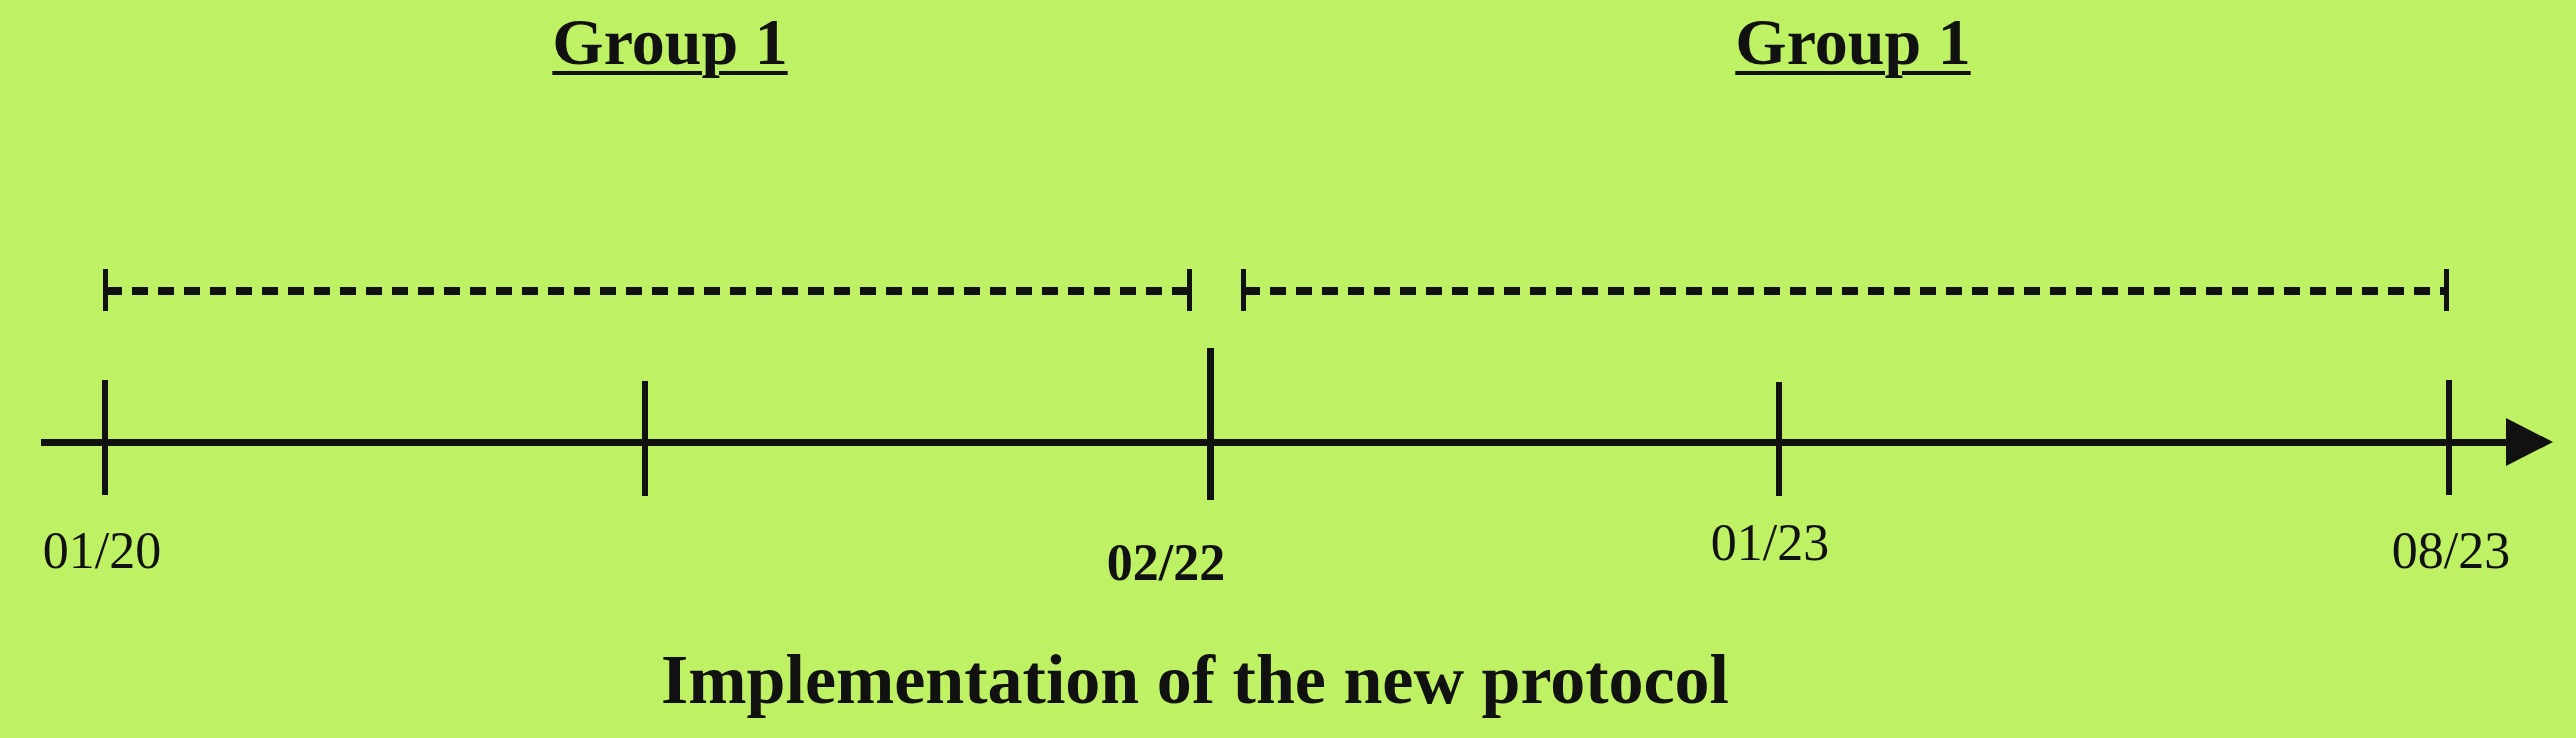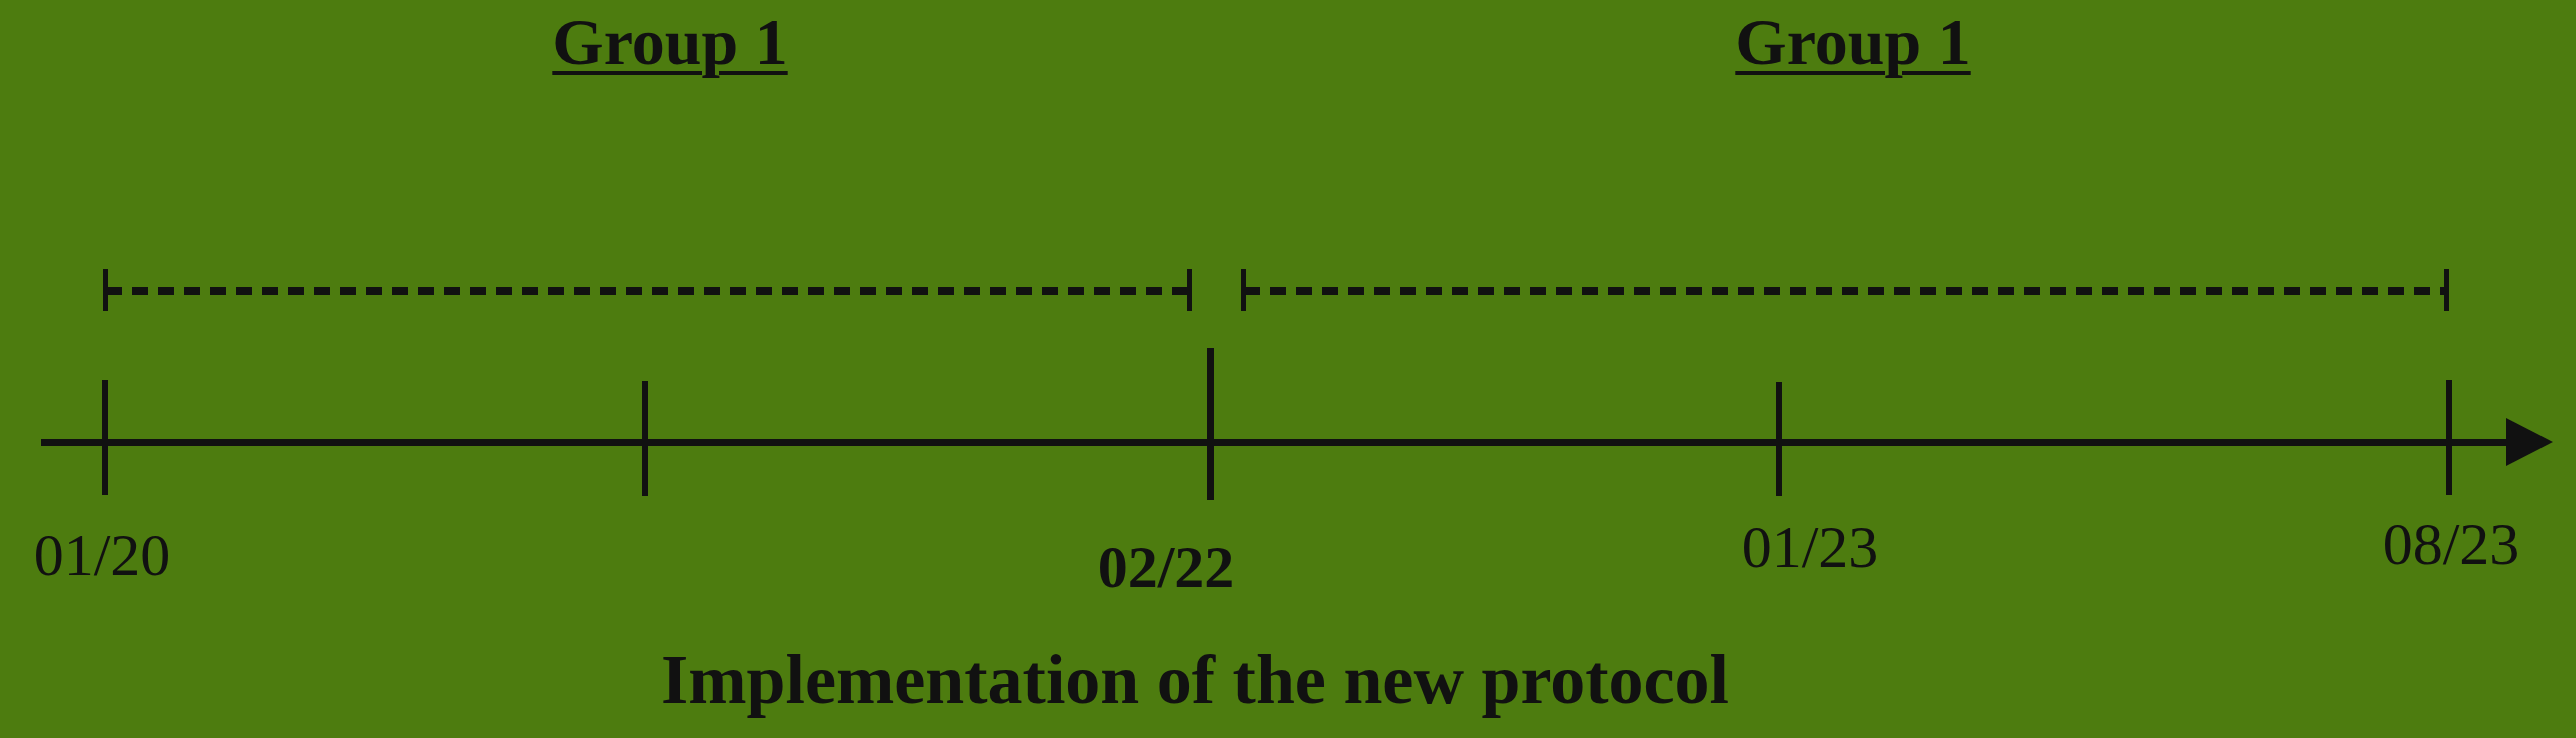--- a/index.html
+++ b/index.html
@@ -4,21 +4,21 @@
 <style>
   html, body {
     margin: 0;
     padding: 0;
     background: #ffffff;
   }
   .figure {
     position: relative;
     width: 2576px;
     height: 739px;
-    background: #4d7c0f;
+    background: #bef264;
     font-family: "Liberation Serif", "DejaVu Serif", serif;
     color: #111111;
     overflow: hidden;
   }
   .abs { position: absolute; }
   .center-x { transform: translateX(-50%); white-space: nowrap; }
   .group-heading {
     font-size: 66px;
     font-weight: bold;
     text-decoration: underline;
@@ -51,21 +51,21 @@
     background: #111111;
   }
   .arrowhead {
     width: 0;
     height: 0;
     border-top: 24px solid transparent;
     border-bottom: 24px solid transparent;
     border-left: 47px solid #111111;
   }
   .date-label {
-    font-size: 60px;
+    font-size: 52px;
     line-height: 1;
   }
   .date-label.bold { font-weight: bold; }
   .caption {
     font-size: 70px;
     font-weight: bold;
     line-height: 1;
   }
 </style>
 </head>
@@ -92,19 +92,19 @@
   <div class="abs arrowhead" style="left:2506px; top:418px;"></div>
 
   <div class="abs tick" style="left:102px; top:380px; height:115px;"></div>
   <div class="abs tick" style="left:642px; top:381px; height:115px;"></div>
   <div class="abs tick" style="left:1207px; top:348px; height:152px; width:7.2px;"></div>
   <div class="abs tick" style="left:1776px; top:382px; height:114px;"></div>
   <div class="abs tick" style="left:2446px; top:380px; height:115px;"></div>
 
   <div class="abs center-x date-label" style="left:102px; top:525px;">01/20</div>
   <div class="abs center-x date-label bold" style="left:1166px; top:537px;">02/22</div>
-  <div class="abs center-x date-label" style="left:1770px; top:517px;margin-left:40px;">01/23</div>
-  <div class="abs center-x date-label" style="left:2451px; top:514px;text-align:right;">08/23</div>
+  <div class="abs center-x date-label" style="left:1770px; top:517px;">01/23</div>
+  <div class="abs center-x date-label" style="left:2451px; top:525px;text-align:right;">08/23</div>
 
   <div class="abs center-x caption" style="left:1195px; top:645px;">Implementation of the new protocol</div>
 
 </div>
 
 
 </body></html>

